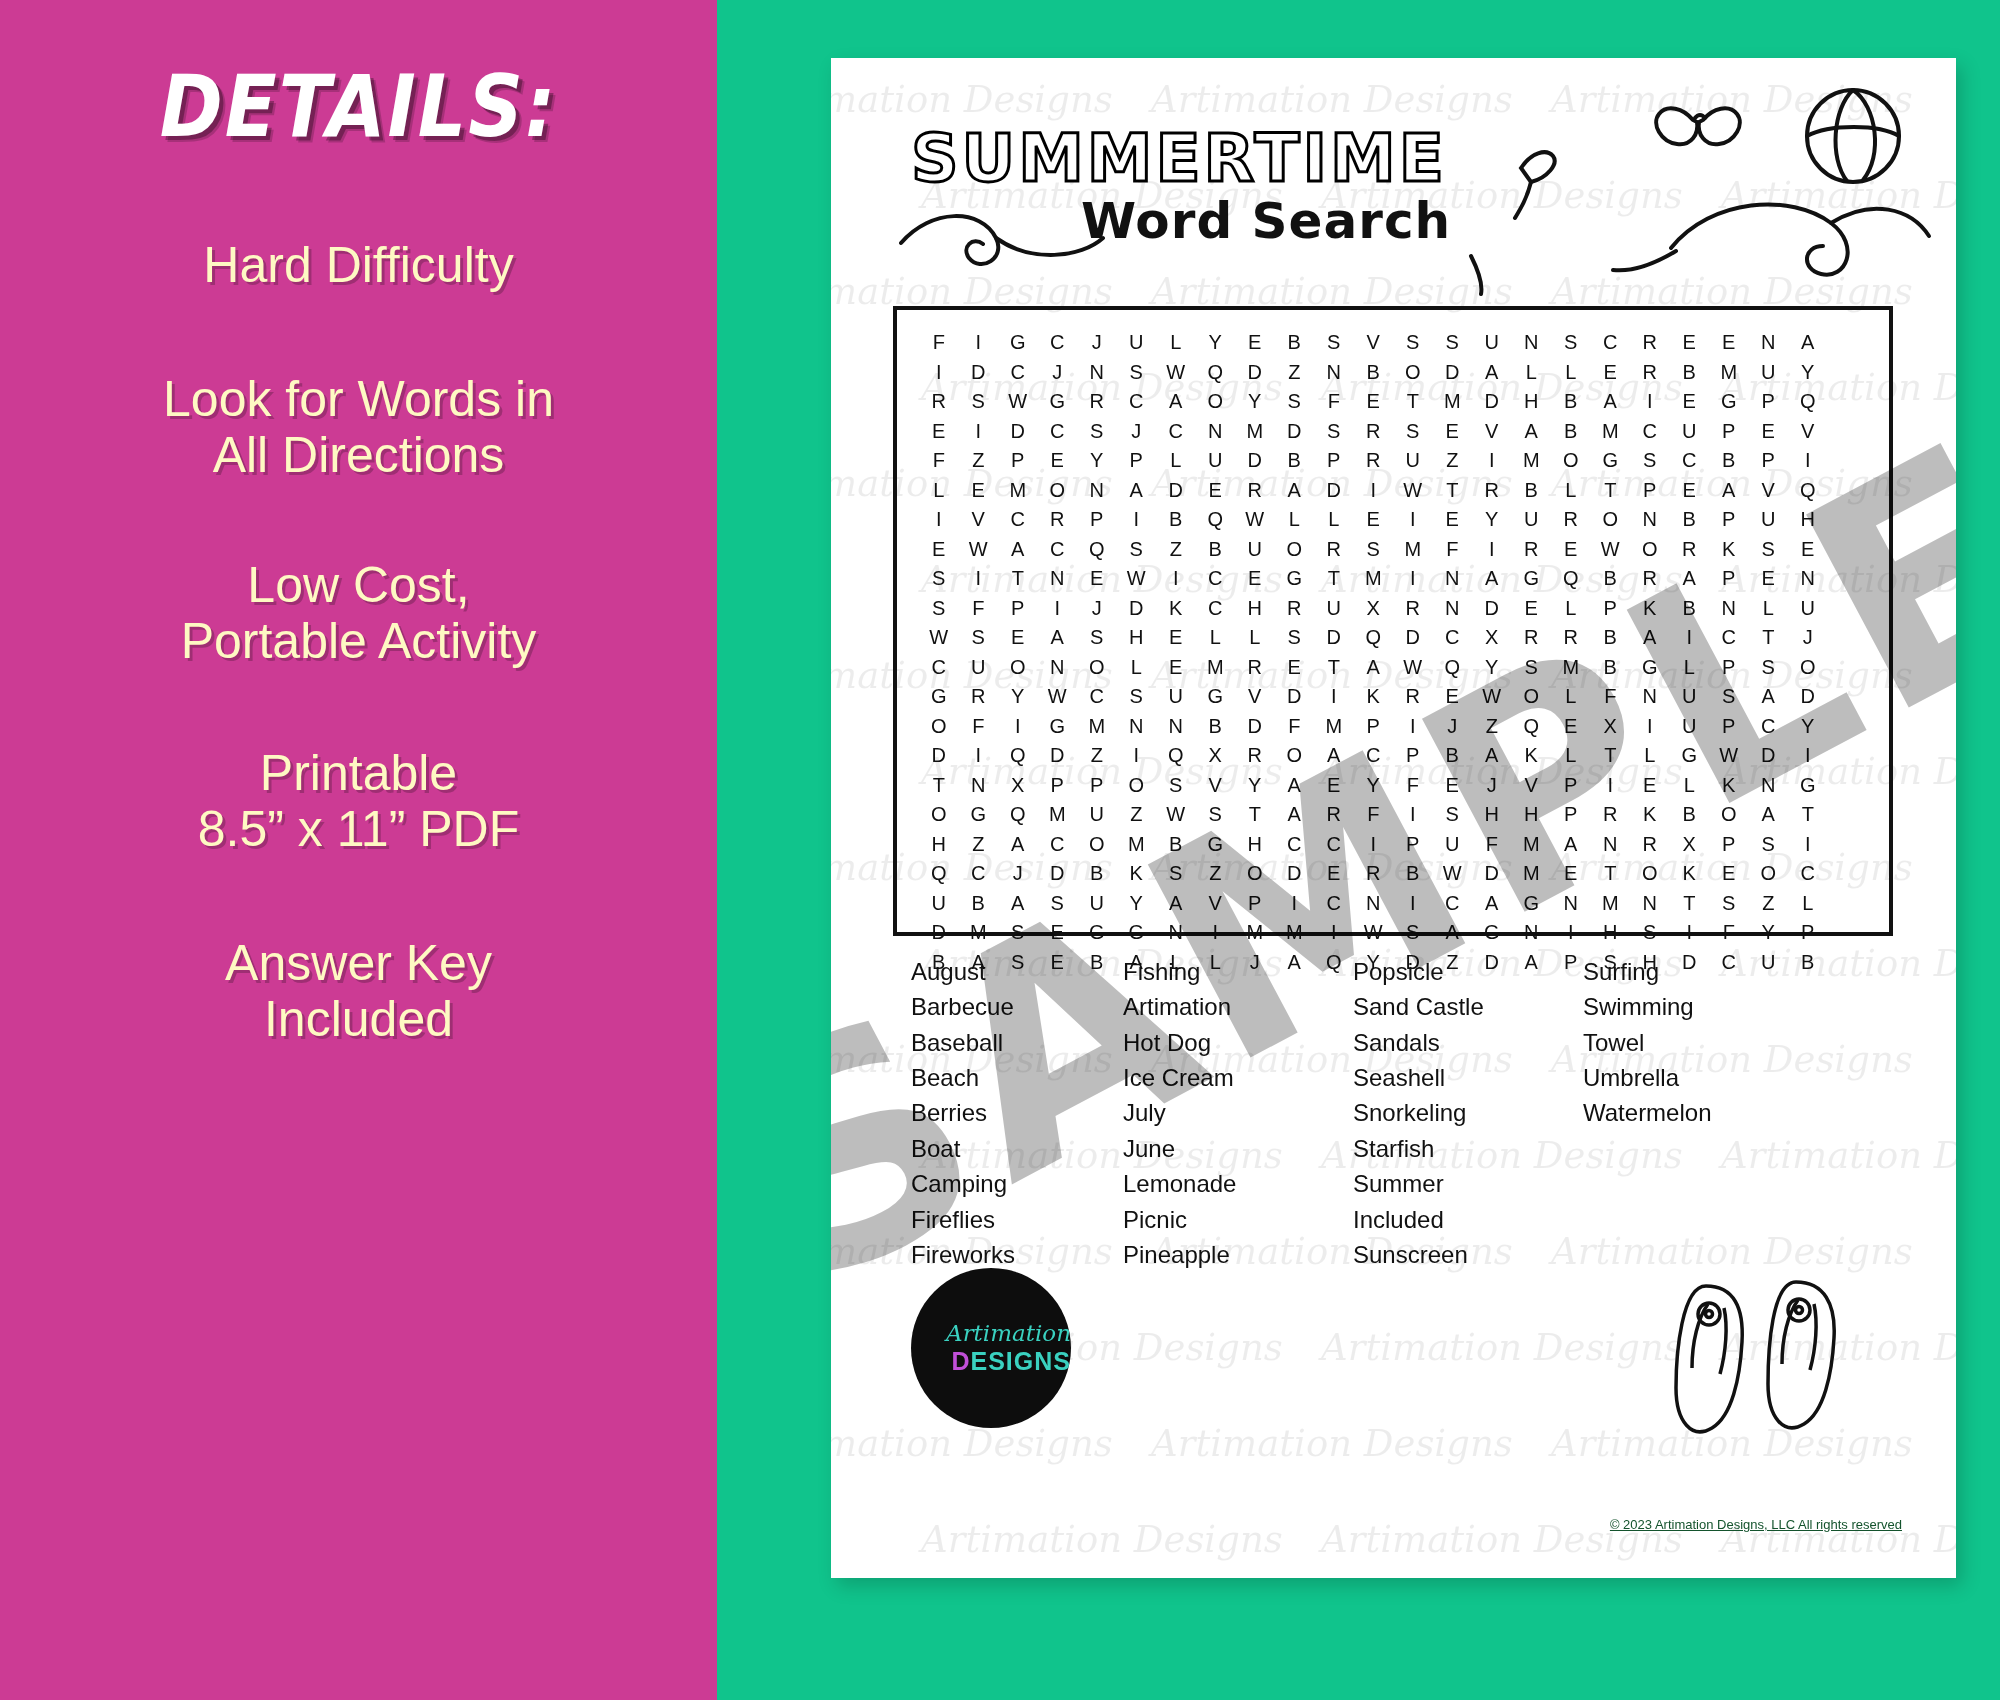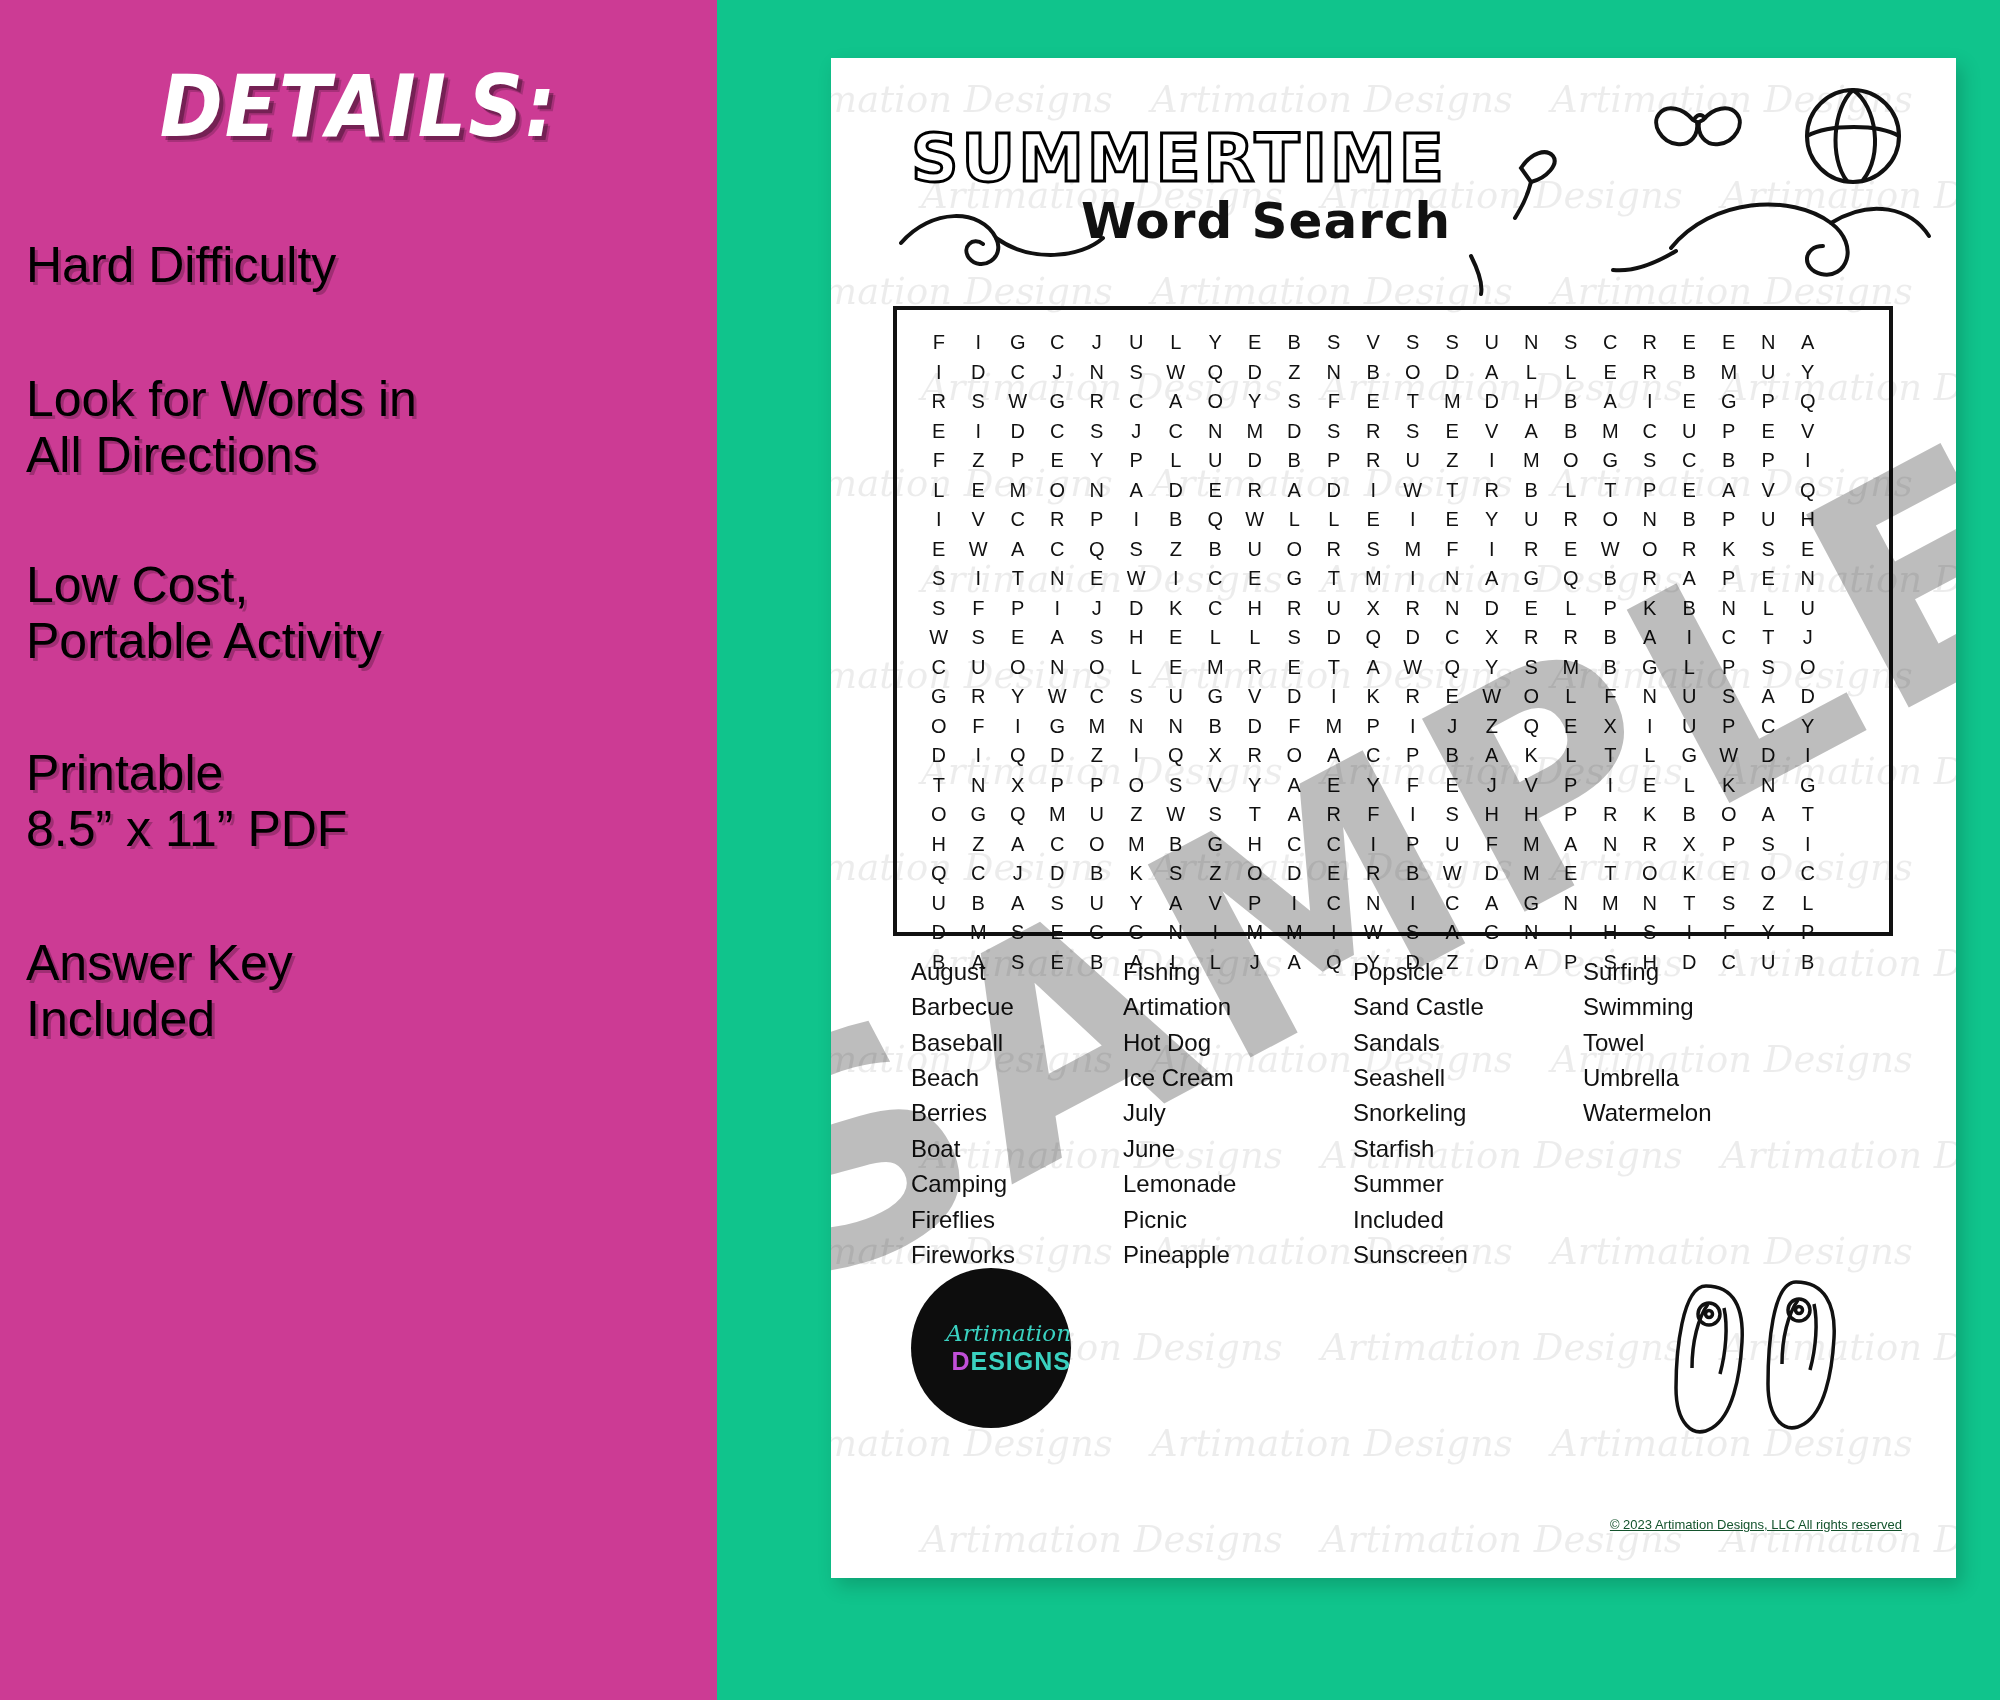--- a/index.html
+++ b/index.html
@@ -41,24 +41,24 @@
     color: #ffffff;
     letter-spacing: 2px;
     text-shadow:
        4px 4px 0 rgba(0,0,0,0.30),
        6px 6px 0 rgba(0,0,0,0.18);
     margin: 0 0 18px 0;
     transform: scaleY(1.12);
     transform-origin: top center;
   }
   .detail-item {
-    color: #000000;
+    color: #fef9c3;
     font-size: 50px;
     line-height: 1.12;
-    text-align: left;
+    text-align: center;
     width: 100%;
     padding: 0 26px;
     box-sizing: border-box;
     text-shadow: 3px 3px 0 rgba(0,0,0,0.22);
   }
   .spacer-1 { height: 74px; }
   .spacer-2 { height: 78px; }
   .spacer-3 { height: 74px; }
   .spacer-4 { height: 76px; }
   .spacer-5 { height: 78px; }

